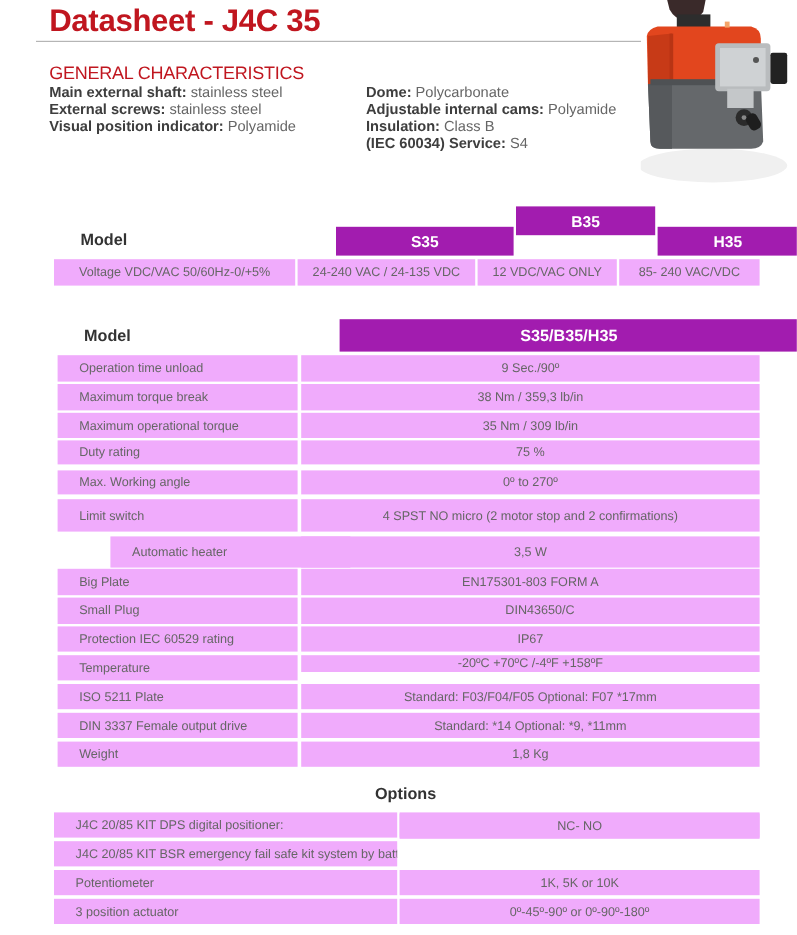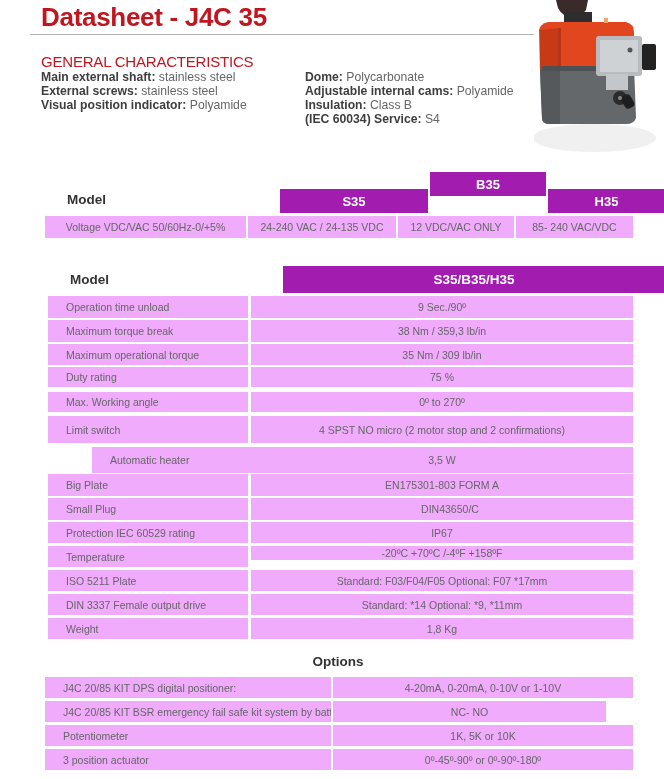--- a/index.html
+++ b/index.html
@@ -158,21 +158,21 @@
 </div>
 
 <div class="options-title">Options</div>
 <div id="options-rows">
     <div>
       <div class="cell left" style="left: 45px; top: 677px; width: 286px; height: 21px;">J4C 20/85 KIT DPS digital positioner:</div>
       <div class="cell center" style="left: 333px; top: 677px; width: 300px; height: 21px;">4-20mA, 0-20mA, 0-10V or 1-10V</div>
     </div>
     <div>
       <div class="cell left" style="left: 45px; top: 701px; width: 286px; height: 21px;">J4C 20/85 KIT BSR emergency fail safe kit system by battery</div>
-      <div class="cell center" style="left: 333px; top: 701px; width: 273px; height: 21px;">NC- NO</div>
+      <div class="cell center" style="left: 333px; top: 678px; width: 300px; height: 21px;">NC- NO</div>
     </div>
     <div>
       <div class="cell left" style="left: 45px; top: 725px; width: 286px; height: 21px;">Potentiometer</div>
       <div class="cell center" style="left: 333px; top: 725px; width: 300px; height: 21px;">1K, 5K or 10K</div>
     </div>
     <div>
       <div class="cell left" style="left: 45px; top: 749px; width: 286px; height: 21px;">3 position actuator</div>
       <div class="cell center" style="left: 333px; top: 749px; width: 300px; height: 21px;">0º-45º-90º or 0º-90º-180º</div>
     </div>
   </div>

